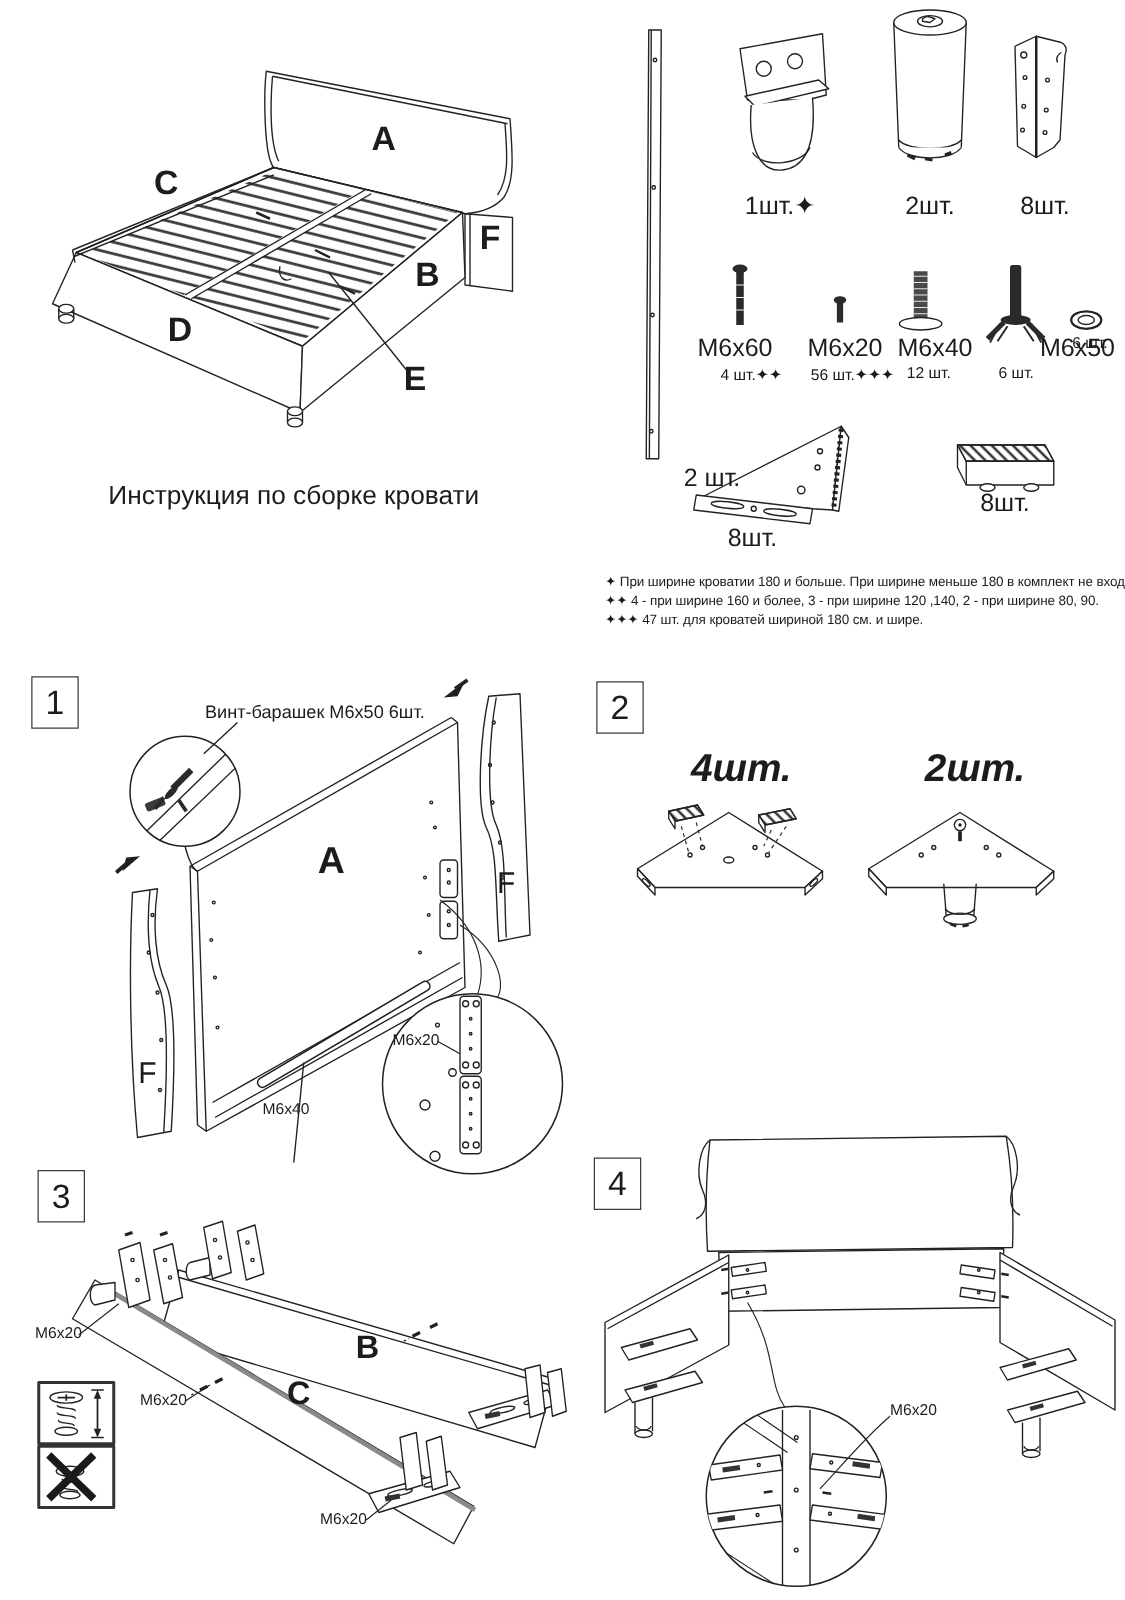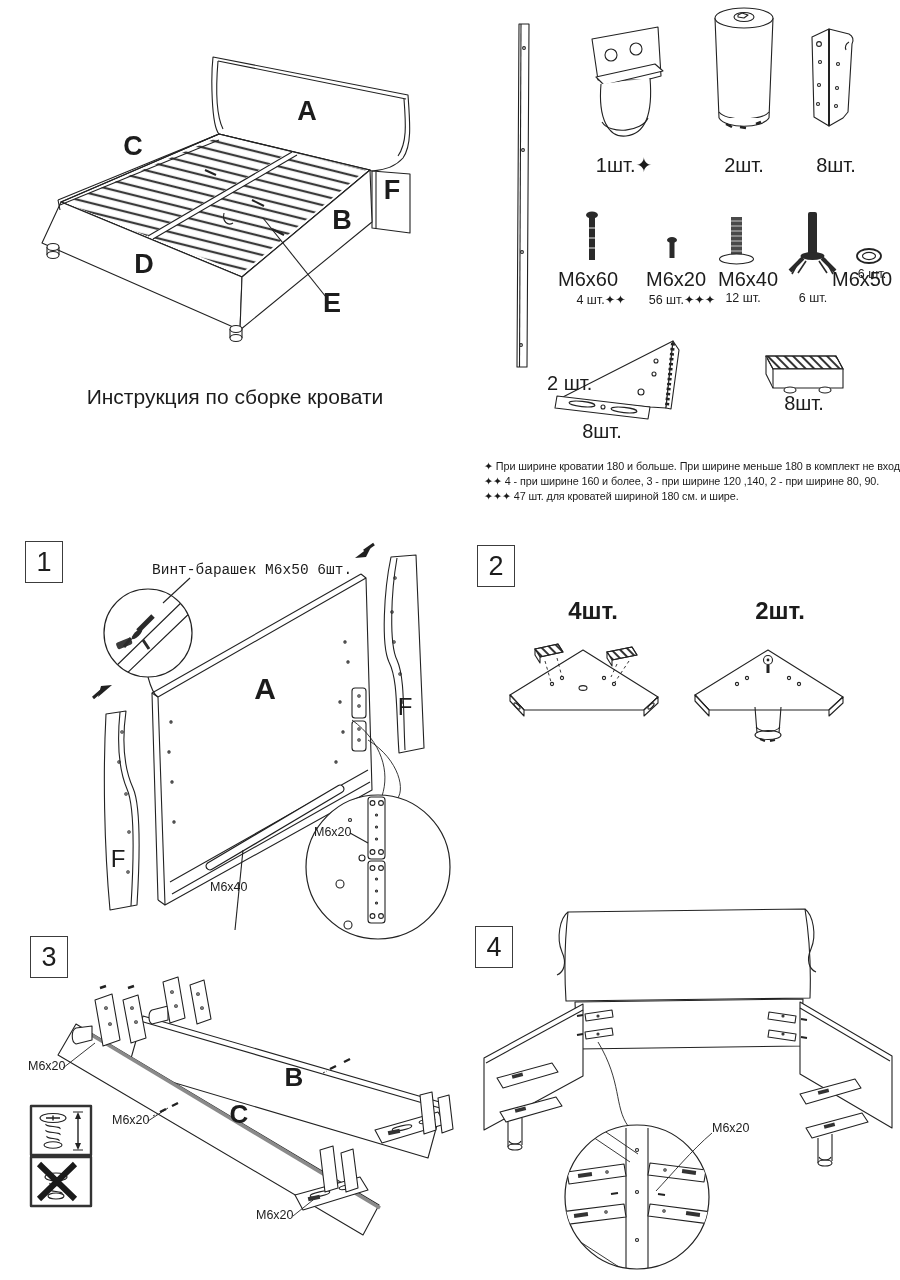--- a/index.html
+++ b/index.html
@@ -10,21 +10,21 @@
   .ctr{transform:translateX(-50%);}
   .big{font-size:27px;font-weight:600;}
   .part-qty{font-size:20px;font-weight:500;}
   .small-qty{font-size:12.5px;font-weight:500;}
   .mlabel{font-size:12.5px;font-weight:500;text-align:right;}
   .stepnum{position:absolute;width:36px;height:40px;border:1.6px solid #3c3c3c;
            display:flex;align-items:center;justify-content:center;
            font-size:27px;font-weight:500;background:#fff;}
   .title{font-size:21px;font-weight:500;text-align:center;width:340px;}
   .foot{font-size:10.8px;font-weight:500;letter-spacing:-0.1px;line-height:15.5px;}
-  .qty24{font-size:24px;font-weight:600;}
+  .qty24{font-size:31px;font-weight:600;font-style:italic;}
   .biglet{font-size:26px;font-weight:600;}
 </style>
 </head>
 <body>
 <div id="page">
 
 <svg width="900" height="1280" viewBox="0 0 900 1280">
   <defs>
     <pattern id="slats" width="9" height="9" patternUnits="userSpaceOnUse" patternTransform="rotate(14)">
       <rect width="9" height="9" fill="#ffffff"></rect>
@@ -468,21 +468,21 @@
 
 <div class="lbl foot" style="left:484px;top:459px;">✦ При ширине кроватии 180 и больше. При ширине меньше  180 в комплект не входит.</div>
 <div class="lbl foot" style="left:484px;top:474px;">✦✦  4 - при ширине 160 и более, 3 - при ширине 120  ,140, 2 - при ширине 80, 90.</div>
 <div class="lbl foot" style="left:484px;top:489px;">✦✦✦  47 шт. для кроватей шириной 180 см. и шире.</div>
 
 <div class="stepnum" style="left:25px;top:541px;">1</div>
 <div class="stepnum" style="left:477px;top:545px;">2</div>
 <div class="stepnum" style="left:30px;top:936px;">3</div>
 <div class="stepnum" style="left:475px;top:926px;">4</div>
 
-<div class="lbl" style="left:152px;top:563px;font-size:14.5px;font-weight:500;font-family:Liberation Mono, monospace;">Винт-барашек М6х50 6шт.</div>
+<div class="lbl" style="left:164px;top:563px;font-size:14.5px;font-weight:500;">Винт-барашек М6х50 6шт.</div>
 <div class="lbl ctr" style="left:265px;top:672px;font-size:30px;font-weight:600;">A</div>
 <div class="lbl ctr" style="left:405px;top:694px;font-size:24px;font-weight:500;">F</div>
 <div class="lbl ctr" style="left:118px;top:846px;font-size:24px;font-weight:500;">F</div>
 <div class="lbl mlabel" style="left:314px;top:826px;">M6x20</div>
 <div class="lbl mlabel" style="left:210px;top:881px;">M6x40</div>
 
 <div class="lbl qty24 ctr" style="left:593px;top:598px;">4шт.</div>
 <div class="lbl qty24 ctr" style="left:780px;top:598px;">2шт.</div>
 
 <div class="lbl biglet ctr" style="left:294px;top:1063px;">B</div>

